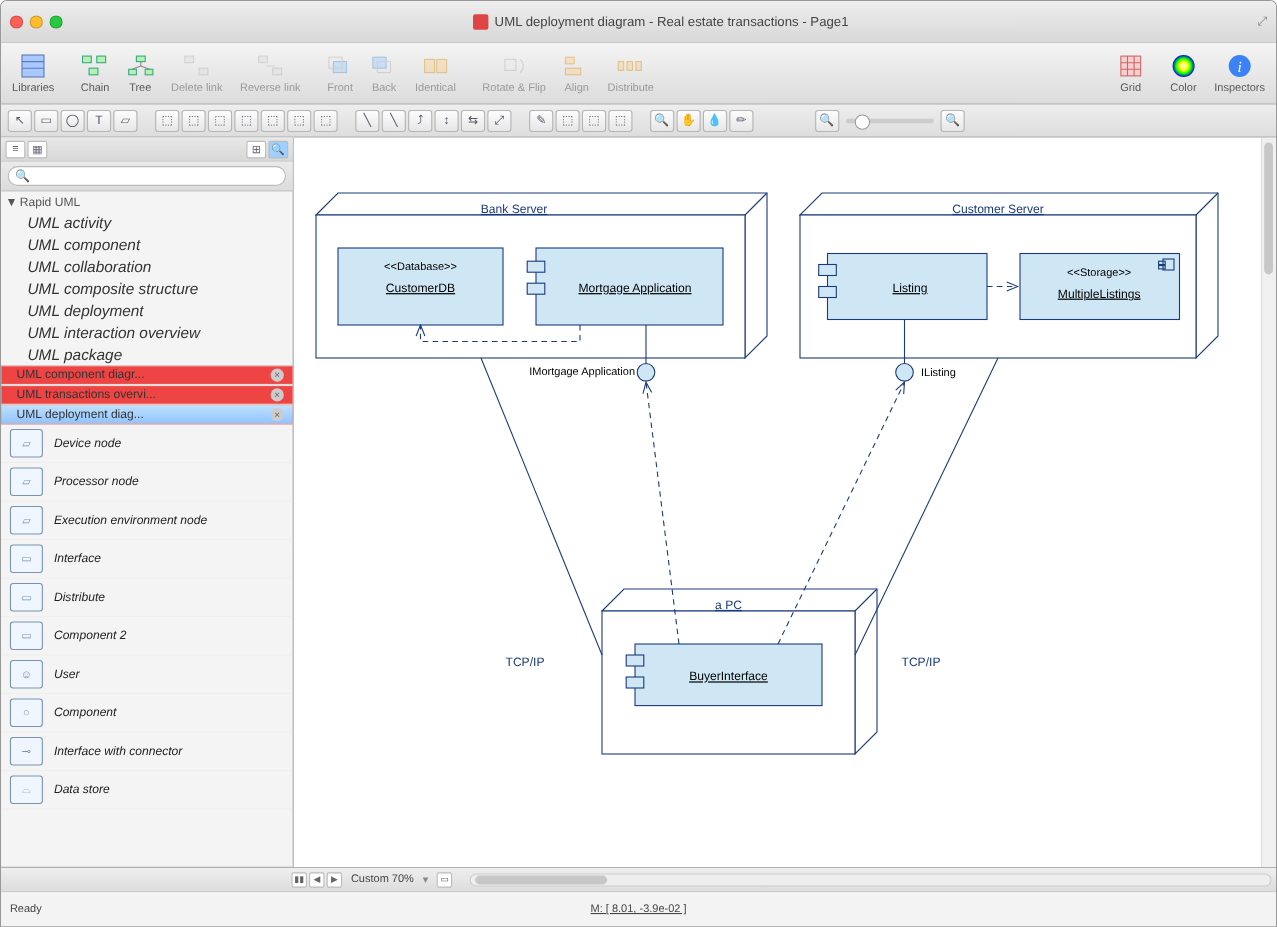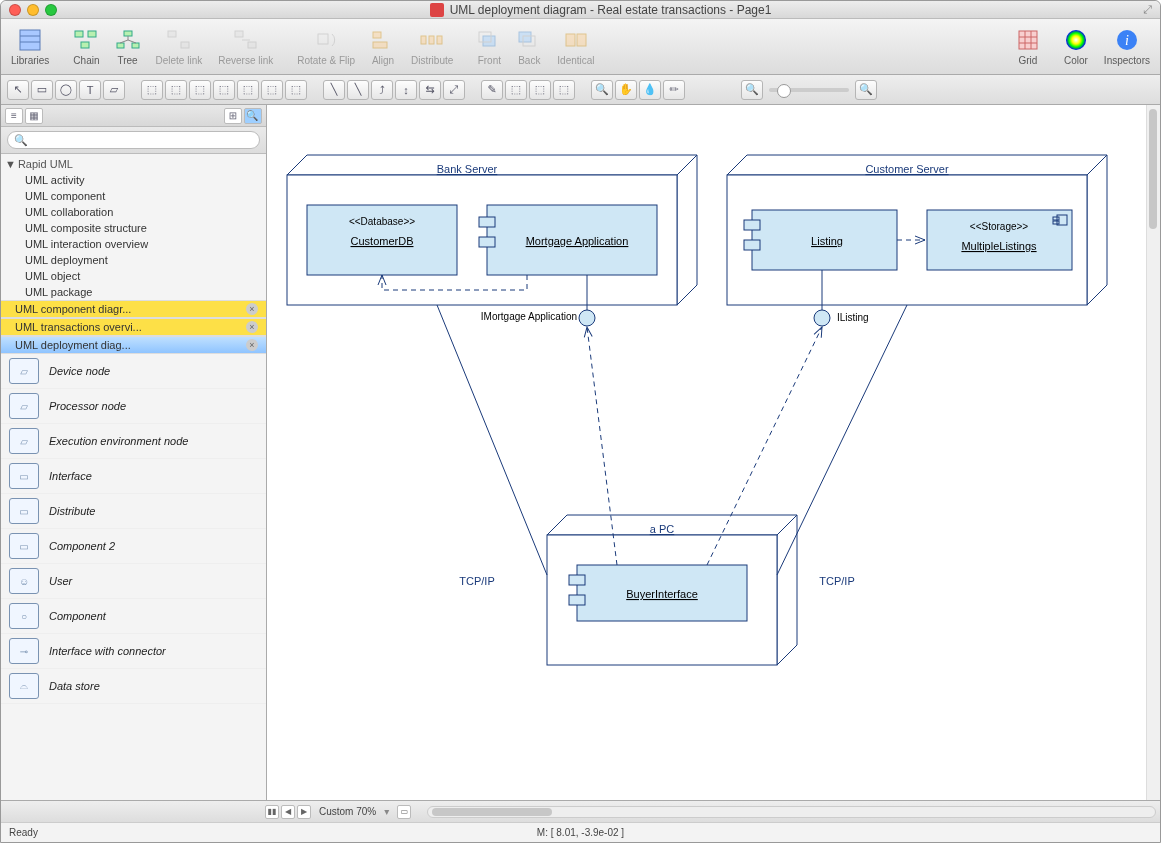--- a/index.html
+++ b/index.html
@@ -1,18 +1,18 @@
 <!DOCTYPE html>
 <html><head>
 <meta charset="utf-8">
 <style>
 * { box-sizing: border-box; margin: 0; padding: 0; }
 body { font-family: "Lucida Grande", "Helvetica Neue", Arial, sans-serif; font-size: 11px; background: #fff; color: #333; }
 .window { width: 1161px; height: 843px; border: 1px solid #999; border-radius: 6px 6px 0 0; background: linear-gradient(#f9f9f9,#e9e9e9); display: flex; flex-direction: column; overflow: hidden; }
-.titlebar { height: 18px; display: flex; align-items: center; padding: 0 8px; background: linear-gradient(#ededed,#d8d8d8); border-bottom: 1px solid #bbb; border-radius: 6px 6px 0 0; }
+.titlebar { height: 38px; display: flex; align-items: center; padding: 0 8px; background: linear-gradient(#ededed,#d8d8d8); border-bottom: 1px solid #bbb; border-radius: 6px 6px 0 0; }
 .trafficlights { display: flex; gap: 6px; margin-right: 10px; }
 .tl { width: 12px; height: 12px; border-radius: 50%; border: 1px solid rgba(0,0,0,.2); }
 .tl.red { background: #ff5f57; } .tl.yellow { background: #ffbd2e; } .tl.green { background: #28c840; }
 .titlecenter { flex: 1; text-align: center; display: flex; align-items: center; justify-content: center; gap: 6px; color: #444; font-size: 12px; }
 .doc-ico { width:14px; height:14px; background:#d44; border-radius:2px; display:inline-block; }
 .titleright { width: 18px; display:flex; justify-content:flex-end; color:#888; }
 .toolbar { height: 56px; background: linear-gradient(#f4f4f4,#dcdcdc); border-bottom: 1px solid #aaa; display:flex; align-items:center; padding: 0 10px; gap: 24px; position: relative; }
 .tb-group { display:flex; gap: 16px; }
 .tb-btn { display:flex; flex-direction:column; align-items:center; justify-content:center; color:#5a5a5a; font-size:10px; gap:3px; cursor:default; }
 .tb-btn.disabled { color:#9a9a9a; }
@@ -26,38 +26,38 @@
 .content { flex:1; display:flex; overflow:hidden; }
 .sidebar { width:266px; background:#f4f4f4; border-right:1px solid #aaa; display:flex; flex-direction:column; }
 .side-top { height:22px; background:linear-gradient(#e8e8e8,#d8d8d8); border-bottom:1px solid #bbb; display:flex; align-items:center; justify-content:space-between; padding:0 4px; gap:4px; }
 .stbtn { width:18px; height:16px; border:1px solid #bbb; background:#fff; border-radius:2px; display:flex; align-items:center; justify-content:center; font-size:10px; color:#667; }
 .stbtn.on { background:#9ecfff; }
 .searchwrap { padding:4px 6px; background:linear-gradient(#eaeaea,#dcdcdc); border-bottom:1px solid #bbb; }
 .searchbox { display:flex; align-items:center; gap:4px; background:#fff; border:1px solid #bbb; border-radius:10px; height:18px; padding:0 6px; }
 .searchbox input { border:none; outline:none; font-size:11px; flex:1; background:transparent; }
 .treewrap { overflow-y:auto; flex:0 0 auto; }
 .tree-head { padding:4px 6px 2px 4px; color:#555; font-size:11px; display:flex; align-items:center; gap:2px; }
-.tree-item { padding:2px 6px 2px 24px; color:#333; font-size:11px; white-space:nowrap; }
-.filetabs { background:#fde047; }
+.tree-item { padding:2px 6px 2px 24px; color:#333; font-size:14px; white-space:nowrap;font-style:italic; }
+.filetabs { background:#ef4444; }
 .filetab { height:18px; display:flex; align-items:center; justify-content:space-between; padding:0 8px 0 14px; border-top:1px solid #ddd; border-bottom:1px solid #ddd; font-size:11px; color:#333; }
 .filetab.active { background:linear-gradient(#bfe0ff,#8fc4ff); }
 .close-dot { width:12px; height:12px; border-radius:50%; background:#ccc; color:#666; font-size:9px; display:flex; align-items:center; justify-content:center; }
 .shapelist { flex:1; overflow-y:auto; }
 .shape-row { display:flex; align-items:center; gap:10px; padding:4px 8px; border-bottom:1px solid #eee; }
 .shape-ico { width:30px; height:26px; border:1px solid #7a93b2; background:#f0f6ff; border-radius:3px; display:flex; align-items:center; justify-content:center; color:#7a93b2; font-size:10px; }
 .shape-lbl { font-size:11px; font-style:italic; font-weight:normal; color:#222; }
 .canvas { flex:1; position:relative; background:#fff; overflow:auto; }
 .canvas svg { position:absolute; left:0; top:0; }
 .footer { height: 22px; background: linear-gradient(#eee,#ddd); border-top:1px solid #aaa; display:flex; align-items:center; font-size:10px; color:#444; padding:0 4px; gap:8px; }
 .footer .pager { display:flex; align-items:center; gap:2px; margin-left:260px; }
 .pgbtn { width:14px; height:14px; border:1px solid #bbb; background:#fff; border-radius:2px; display:flex; align-items:center; justify-content:center; color:#666; font-size:8px; }
 .scrollbar-h { flex:1; height:12px; background:#eee; border:1px solid #ccc; border-radius:6px; position:relative; margin-left:8px; }
 .scrollbar-h::after { content:''; position:absolute; left:4px; top:1px; width:120px; height:8px; background:#c7c7c7; border-radius:4px; }
-.status2 { height:20px; border-top:1px solid #ccc; background:#f3f3f3; display:flex; align-items:center; font-size:10px; padding:0 8px; color:#444; position:relative; }
-.status2 .mid { position:absolute; left:50%; transform:translateX(-50%); }
+.status2 { height:32px; border-top:1px solid #ccc; background:#f3f3f3; display:flex; align-items:center; font-size:10px; padding:0 8px; color:#444; position:relative; }
+.status2 .mid { position:absolute; left:50%; transform:translateX(-50%);text-decoration:underline; }
 .scroll-v { position:absolute; right:0; top:0; bottom:0; width:14px; background:#f0f0f0; border-left:1px solid #ddd; }
 .scroll-v::after { content:''; position:absolute; left:2px; top:4px; width:8px; height:120px; background:#c7c7c7; border-radius:4px; }
 </style>
 </head>
 <body>
 
 <div class="window">
 
   <div class="titlebar">
     <div class="trafficlights">
@@ -126,20 +126,49 @@
               <path d="M8 10 L16 10" stroke="#aaa"></path>
             </svg>
           </div>
           <span>Reverse link</span>
         </div>
     </div>
     <div class="tb-group">
       <div class="tb-btn disabled">
           <div class="tb-ico">
             <svg width="24" height="20" opacity=".4">
+              <rect x="6" y="6" width="12" height="10" fill="#9cf" stroke="#48c"></rect>
+              <rect x="2" y="2" width="12" height="10" fill="none" stroke="#aaa"></rect>
+            </svg>
+          </div>
+          <span>Front</span>
+        </div>
+      <div class="tb-btn disabled">
+          <div class="tb-ico">
+            <svg width="24" height="20" opacity=".4">
+              <rect x="2" y="2" width="12" height="10" fill="#9cf" stroke="#48c"></rect>
+              <rect x="6" y="6" width="12" height="10" fill="none" stroke="#aaa"></rect>
+            </svg>
+          </div>
+          <span>Back</span>
+        </div>
+      <div class="tb-btn disabled">
+          <div class="tb-ico">
+            <svg width="24" height="20" opacity=".4">
+              <rect x="2" y="4" width="9" height="12" fill="#fc8" stroke="#c80"></rect>
+              <rect x="13" y="4" width="9" height="12" fill="#fc8" stroke="#c80"></rect>
+            </svg>
+          </div>
+          <span>Identical</span>
+        </div>
+    </div>
+    <div class="tb-group">
+      <div class="tb-btn disabled">
+          <div class="tb-ico">
+            <svg width="24" height="20" opacity=".4">
               <rect x="4" y="4" width="10" height="10" fill="none" stroke="#aaa"></rect>
               <path d="M18 4 A8 8 0 0 1 18 16" fill="none" stroke="#aaa"></path>
             </svg>
           </div>
           <span>Rotate &amp; Flip</span>
         </div>
       <div class="tb-btn disabled">
           <div class="tb-ico">
             <svg width="24" height="20" opacity=".4">
               <rect x="2" y="2" width="8" height="6" fill="#fc8" stroke="#c80"></rect>
@@ -150,49 +179,20 @@
         </div>
       <div class="tb-btn disabled">
           <div class="tb-ico">
             <svg width="24" height="20" opacity=".4">
               <rect x="1" y="6" width="5" height="8" fill="#fc8" stroke="#c80"></rect>
               <rect x="9" y="6" width="5" height="8" fill="#fc8" stroke="#c80"></rect>
               <rect x="17" y="6" width="5" height="8" fill="#fc8" stroke="#c80"></rect>
             </svg>
           </div>
           <span>Distribute</span>
-        </div>
-    </div>
-    <div class="tb-group">
-      <div class="tb-btn disabled">
-          <div class="tb-ico">
-            <svg width="24" height="20" opacity=".4">
-              <rect x="6" y="6" width="12" height="10" fill="#9cf" stroke="#48c"></rect>
-              <rect x="2" y="2" width="12" height="10" fill="none" stroke="#aaa"></rect>
-            </svg>
-          </div>
-          <span>Front</span>
-        </div>
-      <div class="tb-btn disabled">
-          <div class="tb-ico">
-            <svg width="24" height="20" opacity=".4">
-              <rect x="2" y="2" width="12" height="10" fill="#9cf" stroke="#48c"></rect>
-              <rect x="6" y="6" width="12" height="10" fill="none" stroke="#aaa"></rect>
-            </svg>
-          </div>
-          <span>Back</span>
-        </div>
-      <div class="tb-btn disabled">
-          <div class="tb-ico">
-            <svg width="24" height="20" opacity=".4">
-              <rect x="2" y="4" width="9" height="12" fill="#fc8" stroke="#c80"></rect>
-              <rect x="13" y="4" width="9" height="12" fill="#fc8" stroke="#c80"></rect>
-            </svg>
-          </div>
-          <span>Identical</span>
         </div>
     </div>
     <div style="flex:1"></div>
     <div class="tb-group">
       <div class="tb-btn">
           <div class="tb-ico">
             <svg width="20" height="20">
               <rect x="1" y="1" width="18" height="18" fill="#f8cfcf" stroke="#c66"></rect>
               <line x1="7" y1="1" x2="7" y2="19" stroke="#c66"></line>
               <line x1="13" y1="1" x2="13" y2="19" stroke="#c66"></line>
@@ -293,23 +293,22 @@
           <span>🔍</span>
           <input type="text" style="">
         </div>
       </div>
       <div class="treewrap">
         <div class="tree-head">▼ <span>Rapid UML</span></div>
         <div class="tree-item">UML activity</div>
         <div class="tree-item">UML component</div>
         <div class="tree-item">UML collaboration</div>
         <div class="tree-item">UML composite structure</div>
+        <div class="tree-item">UML deployment</div>
         <div class="tree-item">UML interaction overview</div>
-        <div class="tree-item">UML deployment</div>
-        <div class="tree-item">UML object</div>
         <div class="tree-item">UML package</div>
       </div>
       <div class="filetabs">
         <div class="filetab">
             <span>UML component diagr...</span>
             <span class="close-dot">×</span>
           </div>
         <div class="filetab">
             <span>UML transactions overvi...</span>
             <span class="close-dot">×</span>

